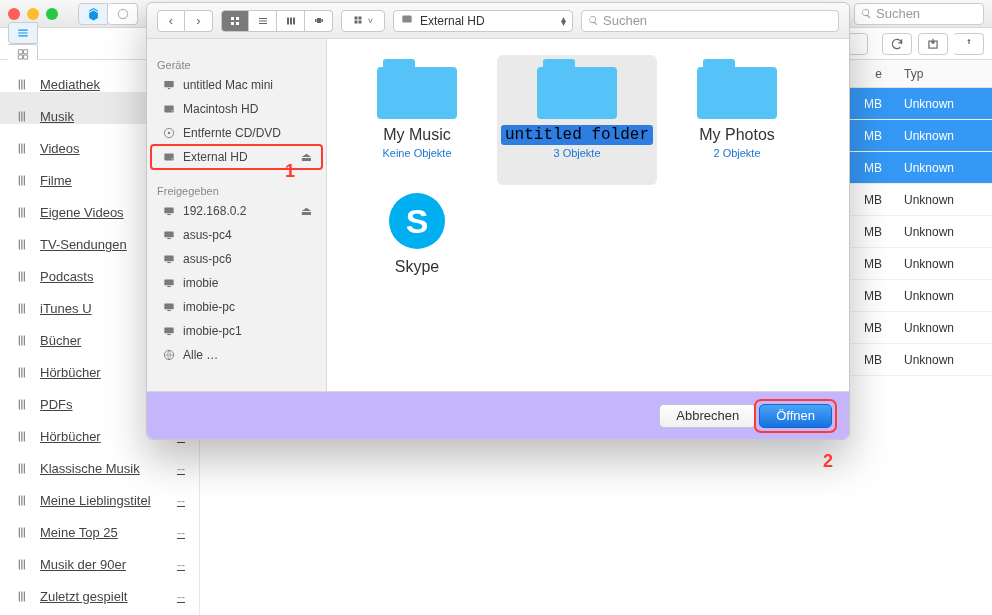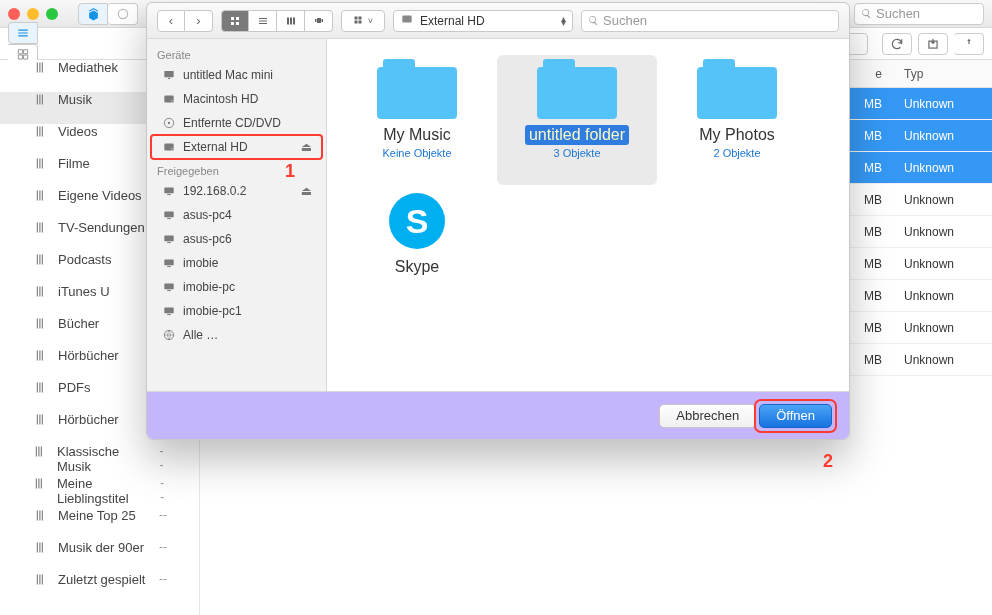--- a/index.html
+++ b/index.html
@@ -19,21 +19,21 @@
   .search-box { display:flex; align-items:center; border:1px solid #ccc; border-radius:4px; background:#fff; height:22px; padding:0 6px; color:#999; gap:4px;}
   .search-box svg { width:11px; height:11px; fill:#999; }
   
   .sub-bar { height:32px; border-bottom:1px solid #ddd; display:flex; align-items:center; padding:0 8px; gap:6px;}
   .sub-bar .seg-btn { color:#1293e8;}
   .right-search { margin-left:auto; width:120px; }
   .right-btns { display:flex; gap:6px; margin-left:8px;}
   
   .main { display:flex; height:calc(100% - 60px); }
   .sidebar { width:200px; border-right:1px solid #e8e8e8; overflow:auto; background:#fff;}
-  .side-item { display:flex; align-items:flex-start; height:32px; padding:0 32px; gap:10px; color:#444; }
+  .side-item { display:flex; align-items:flex-end; height:32px; padding:0 14px; gap:10px; color:#444;text-decoration:underline; }
   .side-item.selected { background:#eaeaea;}
   .side-item .badge { margin-left:auto; color:#999; font-size:12px;}
   .side-icon { width:16px; display:flex; justify-content:center; color:#888;}
   .side-icon svg {width:15px;height:15px;fill:#888;}
   
   .content { flex:1; display:flex; flex-direction:column;}
   .tbl-head { height:28px; display:flex; border-bottom:1px solid #e2e2e2; background:#fafafa; font-size:12px; color:#555;}
   .tbl-row { height:32px; display:flex; align-items:center; border-bottom:1px solid #f0f0f0; font-size:12px;}
   .tbl-row.sel { background:#3498f4; color:#fff;}
   .col-name { flex:1; padding-left:10px; display:flex; align-items:center; }
@@ -50,35 +50,35 @@
   .dlg-seg .dlg-btn:last-child{border-radius:0 4px 4px 0; border-left:none;}
   .dlg-seg .dlg-btn+ .dlg-btn {border-left:none;}
   .dlg-btn.icon {width:28px;}
   .dlg-btn.grid-active{background:#7a7a7a;color:#fff;}
   .loc-select { flex:none; width:180px; height:22px; border:1px solid #c8c8c8; border-radius:4px; background:#fff; display:flex; align-items:center; padding:0 6px; gap:6px; font-size:12px;}
   .loc-select .sp{flex:1;}
   .loc-select .chev{font-size:10px;line-height:6px;color:#666;display:flex;flex-direction:column;}
   .dlg-search-wrap{flex:1;}
   .dlg-body { flex:1; display:flex; min-height:0;}
   .dlg-sb { width:180px; border-right:1px solid #d8d8d8; overflow:auto; font-size:12px; background:#f2f2f2; padding-top:4px;}
-  .dlg-sb-hdr { color:#888; font-size:11px; padding:6px 10px 2px;}
+  .dlg-sb-hdr { color:#888; font-size:11px; padding:6px 10px 2px;margin-top:10px;}
   .dlg-sb-item { display:flex; align-items:center; height:24px; padding:0 10px; gap:6px; color:#444; border-radius:3px; margin:0 4px;}
   .dlg-sb-item .eject{margin-left:auto;color:#777;}
   .dlg-sb-item.highlight { outline:2px solid #ff3b30; outline-offset:-1px; border-radius:3px;}
   .dlg-sb-item .ico {width:16px;display:flex;justify-content:center;color:#7a7a7a;}
   .dlg-sb-item .ico svg{width:14px;height:14px;fill:#7a7a7a;}
   .dlg-content { flex:1; background:#fff; overflow:auto; padding:16px 10px; position:relative;}
   .tiles { display:flex; flex-wrap:wrap; gap: 0; }
   .tile { width:160px; height:130px; display:flex; flex-direction:column; align-items:center; padding-top:4px; border-radius:6px;}
   .tile.sel { background:#eaeaea;}
   .tile .folder { width:80px; height:60px; position:relative; margin-bottom:6px;}
   .tile .folder .tab{position:absolute;top:0;left:6px;width:32px;height:12px;border-radius:3px 3px 0 0;background:#55c3f8;}
   .tile .folder .body{position:absolute;top:8px;left:0;right:0;bottom:0;border-radius:4px;background:#55c3f8;}
   .tile .label { font-size:16px; text-align:center; color:#333; padding:1px 4px; border-radius:3px;}
-  .tile.sel .label { background:#2f7de1; color:#fef9c3;}
+  .tile.sel .label { background:#2f7de1; color:#000000;font-family:Liberation Mono, monospace;}
   .tile .sub { font-size:11px; color:#1b76d6; margin-top:2px;}
   .tile.sel .sub { color:#1b76d6;}
   .tile .app-circle{width:56px;height:56px;border-radius:50%;background:#00aff0;color:#fff;display:flex;align-items:center;justify-content:center;font-size:34px;font-weight:bold;margin-top:4px;margin-bottom:8px;}
   .dlg-footer { height:48px; border-top:1px solid #d8d8d8; display:flex; align-items:center; justify-content:flex-end; padding:0 14px; background:#c4b5fd; border-radius:0 0 6px 6px;}
   .mac-btn { height:24px; padding:0 16px; border:1px solid #c7c7c7; border-radius:5px; background:linear-gradient(#fefefe,#f0f0f0); font-size:13px; color:#333; display:flex; align-items:center;}
   .mac-btn.primary { background:linear-gradient(#4aa4f6,#1672e0); color:#fff; border-color:#1667cc;}
   .footer-highlight { outline:2px solid #ff3b30; padding:3px; border-radius:5px;}
   .callout { position:absolute; color:#ff3b30; font-weight:bold; font-size:18px;}
   
   .dlg-sb::-webkit-scrollbar{width:12px}

